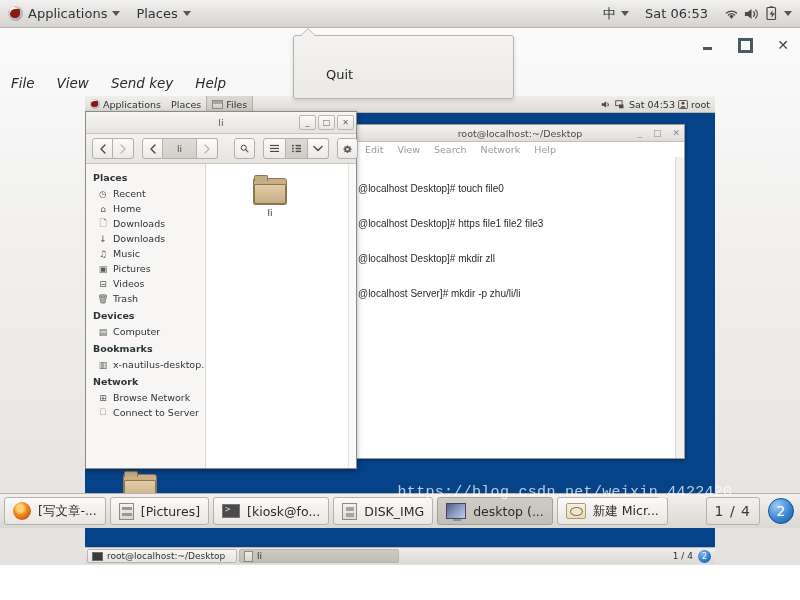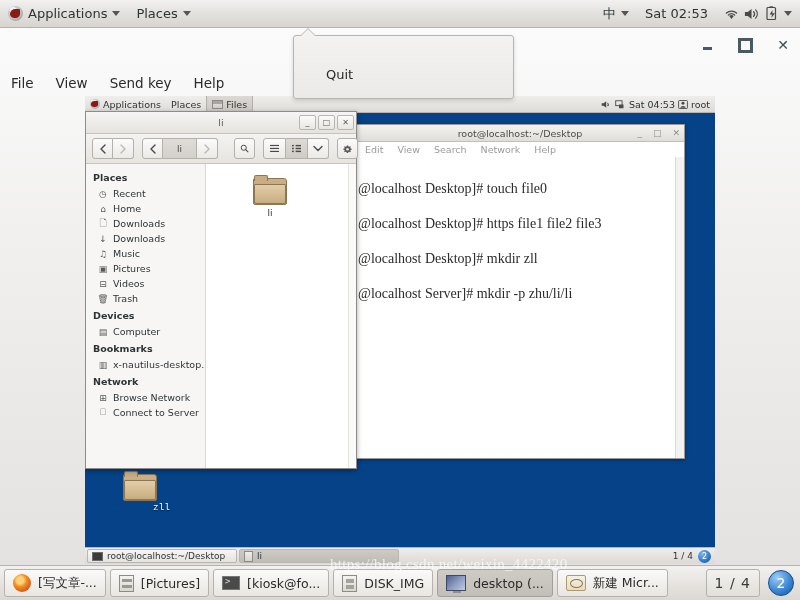--- a/index.html
+++ b/index.html
@@ -1,21 +1,21 @@
 <!DOCTYPE html>
 <html><head>
 <meta charset="utf-8">
 <style>
   * { box-sizing: border-box; margin: 0; padding: 0; }
   html, body {
     width: 800px; height: 600px;
     font-family: "DejaVu Sans", "Liberation Sans", sans-serif;
     overflow: hidden; background: #ffffff;
   }
-  #screen { position: relative; width: 800px; height: 600px; }
+  #screen { position: relative; width: 800px; height: 528px; }
 
   
   .host-panel {
     position: absolute; left: 0; top: 0; width: 800px; height: 28px;
     background: linear-gradient(to bottom, #f2f1f0 0%, #e3e1de 50%, #d7d4d0 100%);
     border-bottom: 1px solid #b6b2ad;
     display: flex; align-items: center; font-size: 13px; color: #2e3436;
   }
   .host-panel .pitem {
     display: flex; align-items: center; gap: 5px;
@@ -61,21 +61,21 @@
   }
   .vm-ctrls { position: absolute; right: 8px; top: 8px; display: flex; gap: 20px; align-items: center; }
   .vm-ctrl { width: 18px; height: 18px; display:flex; align-items:center; justify-content:center;
              color: #4a5a63; font-size: 13px; }
   .vm-min::before { content:""; display:block; width:9px; height:3px; background:#4a5a63; margin-top:6px; }
   .vm-max::before { content:""; display:block; width:9px; height:9px; border:3px solid #4a5a63; }
   .vm-close { font-family:"DejaVu Sans", sans-serif; font-weight:bold; font-size:14px; color:#3e4b54; }
 
   .vm-menubar {
     position: absolute; left: 0; top: 42px; height: 26px; display: flex; align-items: flex-start;
-    font-size: 13.5px; color: #2a2a2a;
+    font-size: 13.5px; color: #2a2a2a; font-style: italic;
   }
   .vm-menubar .mi { padding: 0 11px; height: 26px; display:flex; align-items:center; }
 
   
   .quit-menu {
     position: absolute; left: 293px; top: 35px; width: 221px; height: 64px;
     background: linear-gradient(to bottom,#f3f2f1,#ebeae8);
     border: 1px solid #b8b4ae; border-radius: 3px;
     box-shadow: 0 2px 4px rgba(0,0,0,0.14); z-index: 40;
   }
@@ -141,22 +141,22 @@
     border-bottom: 1px solid #c3bfba; position: relative;
     font-size: 9.5px; color: #4b4b4b; display:flex; align-items:center; justify-content:center;
   }
   .term-ctrls { position:absolute; right: 4px; top: 3px; display:flex; gap:11px; color:#8d8d8d; font-size:9px; align-items:center;}
   .term-menu {
     height: 15px; background: #ffffff; display:flex; align-items:center;
     font-size: 9.5px; color: #9b9b9b; padding-left: 2px;
   }
   .term-menu .tm { padding: 0 7px; }
   .term-body {
-    font-family: Liberation Serif, serif;
-    font-size: 14px; line-height: 11.6px; color: #2b2b2b; padding: 3px 0 0 2px;
+    font-family: Liberation Sans, sans-serif;
+    font-size: 10px; line-height: 11.6px; color: #2b2b2b; padding: 3px 0 0 2px;
     white-space: pre;
   }
   .term-cursor {
     display: inline-block; width: 6px; height: 9px; border: 1px solid #2b2b2b;
     vertical-align: -1px;
   }
   .term-scroll {
     position:absolute; right:0; top:32px; width: 9px; bottom: 0; background: #f3f2f1;
     border-left: 1px solid #dcd9d5;
   }
@@ -281,22 +281,22 @@
   .disk-ico::before{content:"";position:absolute;left:3px;top:3px;width:8px;height:4px;background:#a6a29c;}
   .disk-ico::after{content:"";position:absolute;left:3px;top:9px;width:8px;height:4px;background:#a6a29c;}
   .word-ico { width:20px;height:16px; flex:0 0 auto; position:relative;
     background: linear-gradient(to bottom,#f6f2e4,#e6dcc2); border:1px solid #b09a68; border-radius:2px;}
   .word-ico::after{content:"";position:absolute;left:3px;top:3px;width:11px;height:7px;border:1px solid #8d7752;border-radius:50%;}
 
   
   .watermark {
     position:absolute; left: 330px; bottom: 18px; width: 470px; height: 26px;
     color: rgba(255,255,255,0.72); font-size: 15px; letter-spacing: .3px;
-    font-family: Liberation Serif, serif; z-index: 60; pointer-events:none;
-    white-space: nowrap; overflow: hidden;
+    font-family: Liberation Mono, monospace; z-index: 60; pointer-events:none;
+    white-space: nowrap; overflow: hidden; text-align: center;
   }
 </style>
 </head>
 <body>
 
 <div id="screen">
 
   <div class="host-panel">
     <div class="pitem">
       <span class="fedora-logo"></span>
@@ -306,21 +306,21 @@
     <div class="pitem">
       <span>Places</span>
       <span class="caret"></span>
     </div>
     <div class="spacer"></div>
     <div class="pitem">
       <span class="ime-glyph">中</span>
       <span class="caret"></span>
     </div>
     <div class="pitem">
-      <span>Sat 02:53</span>
+      <span>Sat 06:53</span>
     </div>
     <div class="pitem">
       <svg class="ico" width="15" height="14" viewBox="0 0 16 14">
         <path d="M8 12.2 L10.4 9.1 A3.9 3.9 0 0 0 5.6 9.1 Z" fill="#4a4a4a"></path>
         <path d="M2.6 6.0 A8 8 0 0 1 13.4 6.0" stroke="#4a4a4a" stroke-width="1.5" fill="none" stroke-linecap="round"></path>
         <path d="M4.6 8.1 A5.2 5.2 0 0 1 11.4 8.1" stroke="#4a4a4a" stroke-width="1.3" fill="none" stroke-linecap="round"></path>
       </svg>
       <svg class="ico" width="16" height="14" viewBox="0 0 17 14">
         <path d="M1 5 H4 L8 1.8 V12.2 L4 9 H1 Z" fill="#4a4a4a"></path>
         <path d="M10.2 4.4 A4 4 0 0 1 10.2 9.6" stroke="#4a4a4a" stroke-width="1.3" fill="none" stroke-linecap="round"></path>

